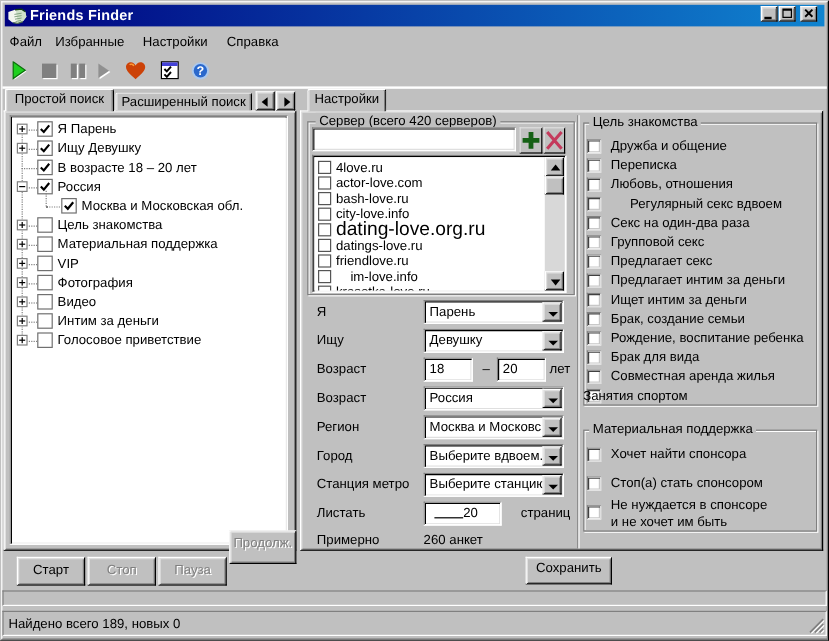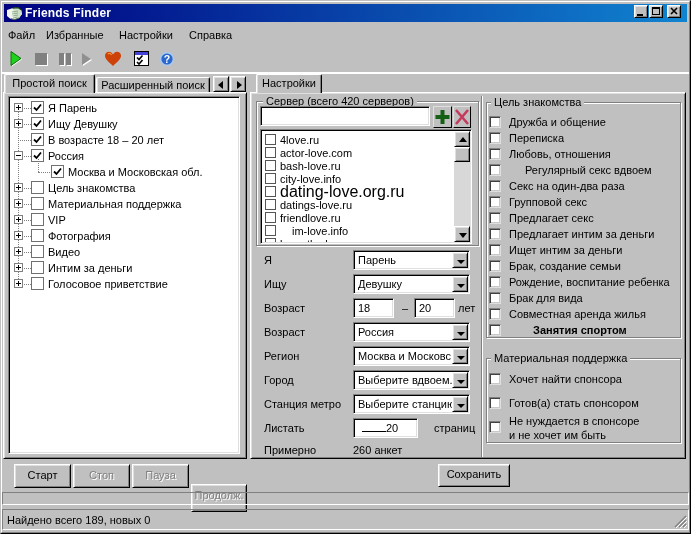--- a/index.html
+++ b/index.html
@@ -348,36 +348,36 @@
 <div class="lbl" style="left:509px; top:243px;">Ищет интим за деньги</div>
 <div class="cb" style="left:489px; top:260px;"></div>
 <div class="lbl" style="left:509px; top:259px;">Брак, создание семьи</div>
 <div class="cb" style="left:489px; top:276px;"></div>
 <div class="lbl" style="left:509px; top:275px;">Рождение, воспитание ребенка</div>
 <div class="cb" style="left:489px; top:292px;"></div>
 <div class="lbl" style="left:509px; top:291px;">Брак для вида</div>
 <div class="cb" style="left:489px; top:308px;"></div>
 <div class="lbl" style="left:509px; top:307px;">Совместная аренда жилья</div>
 <div class="cb" style="left:489px; top:324px;"></div>
-<div class="lbl" style="left:533px; top:323px;font-weight:bold;">Занятия спортом</div>
+<div class="lbl" style="left:486px; top:323px;">Занятия спортом</div>
 
 <div class="group abs" style="left:486px; top:358px; width:195px; height:85px;">
   <div class="glabel" style="left:4px;">Материальная поддержка</div>
 </div>
 <div class="cb" style="left:489px; top:373px;"></div>
 <div class="lbl" style="left:509px; top:372px;">Хочет найти спонсора</div>
 <div class="cb" style="left:489px; top:397px;"></div>
-<div class="lbl" style="left:509px; top:396px;">Готов(а) стать спонсором</div>
+<div class="lbl" style="left:509px; top:396px;">Стоп(а) стать спонсором</div>
 <div class="cb" style="left:489px; top:421px;"></div>
 <div class="lbl" style="left:509px; top:414px;">Не нуждается в спонсоре<br>и не хочет им быть</div>
 
 <div class="btn" style="left:14px; top:464px; width:57px; height:24px;">Старт</div>
 <div class="btn dis" style="left:73px; top:464px; width:57px; height:24px;">Стоп</div>
 <div class="btn dis" style="left:132px; top:464px; width:57px; height:24px;">Пауза</div>
-<div class="btn dis" style="left:191px; top:484px; width:56px; height:28px;">Продолж.</div>
+<div class="btn dis" style="left:191px; top:442px; width:56px; height:28px;">Продолж.</div>
 <div class="btn" style="left:438px; top:464px; width:72px; height:23px; line-height:19px;">Сохранить</div>
 
 <div class="abs" style="left:2px; top:492px; width:687px; height:13px; border:1px solid; border-color:#808080 #fff #fff #808080;"></div>
 <div class="abs" style="left:2px; top:509px; width:687px; height:21px; border:1px solid; border-color:#808080 #fff #fff #808080;">
   <div class="lbl" style="left:4px; top:3px;">Найдено всего 189, новых 0</div>
   <svg class="abs" style="right:1px; bottom:1px;" width="13" height="13">
     <path d="M12 1 L1 12 M12 5 L5 12 M12 9 L9 12" stroke="#808080" stroke-width="1.4"></path>
     <path d="M13 2 L2 13 M13 6 L6 13 M13 10 L10 13" stroke="#fff" stroke-width="1"></path>
   </svg>
 </div>

